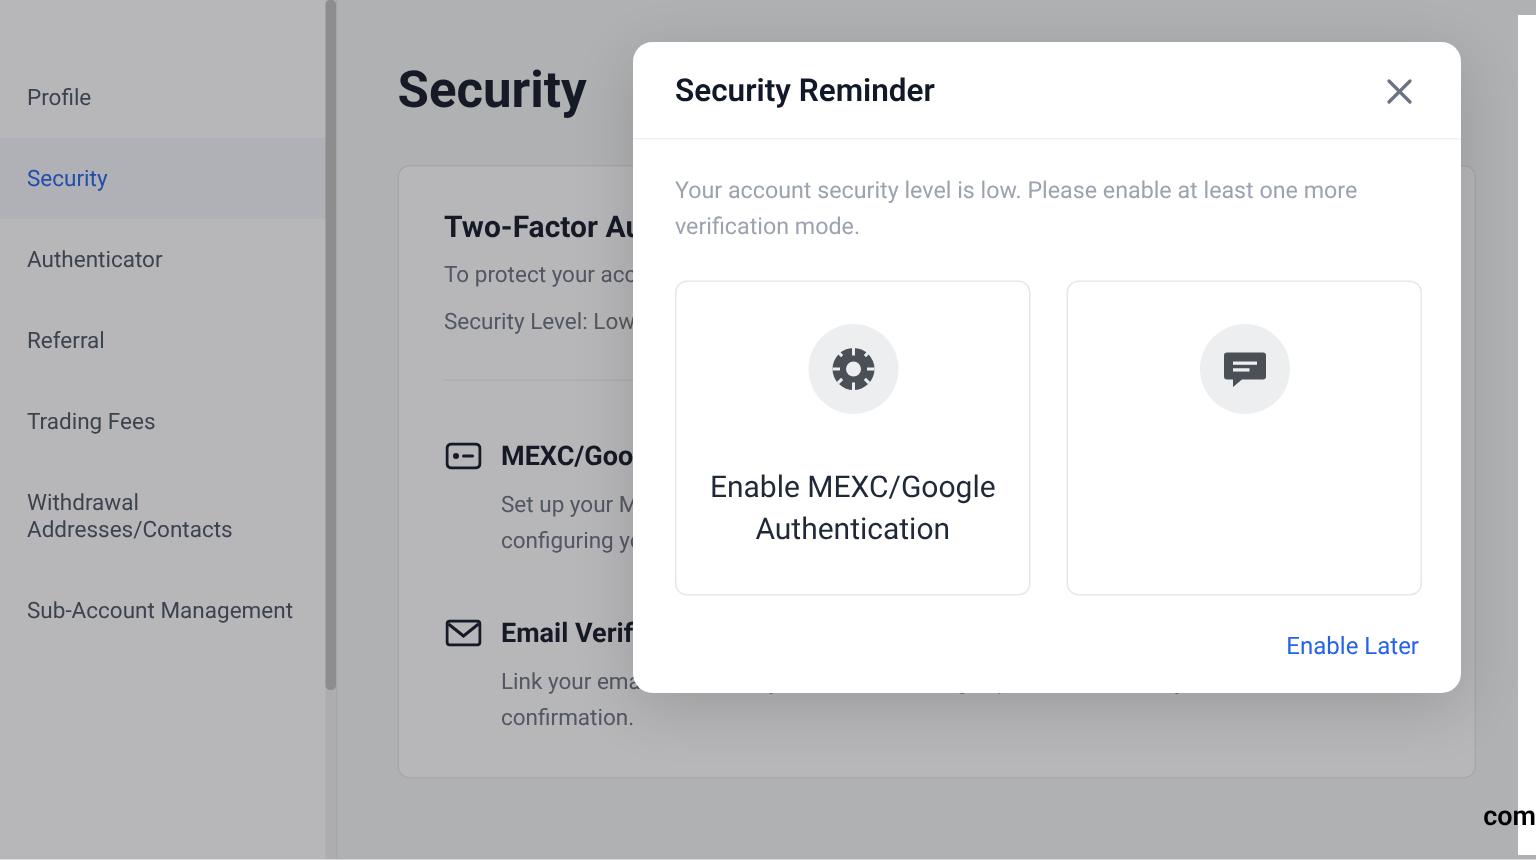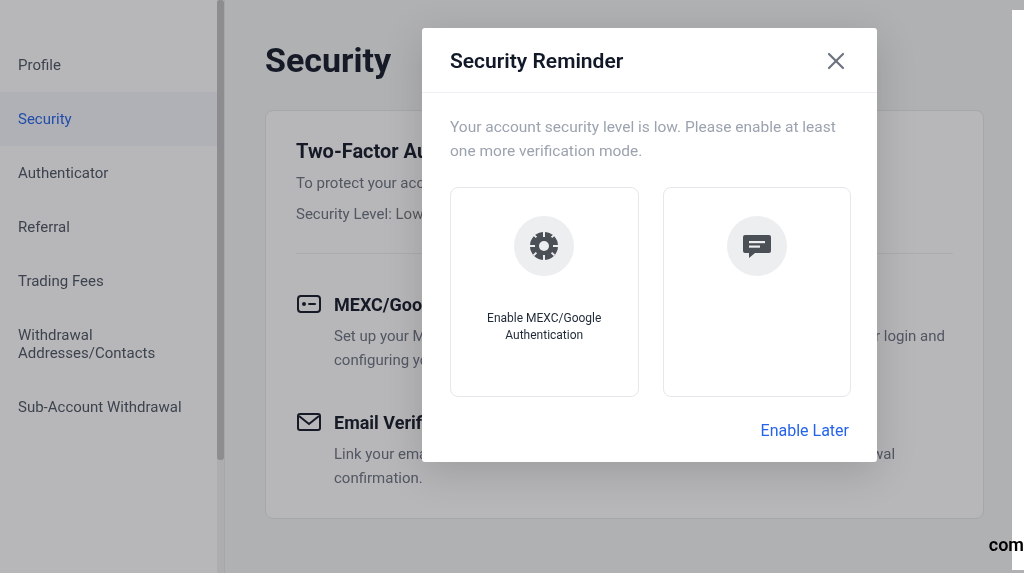--- a/index.html
+++ b/index.html
@@ -131,23 +131,23 @@
     inset: 0;
     background: rgba(30, 32, 38, 0.32);
     z-index: 10;
   }
 
   
   .modal {
     position: absolute;
     top: 28px;
     left: 422px;
-    width: 455px;
+    width: 552px;
     background: #ffffff;
-    border-radius: 3px;
+    border-radius: 13px;
     z-index: 20;
     box-shadow: 0 10px 40px rgba(0,0,0,0.15);
     display: flex;
     flex-direction: column;
   }
   .modal-header {
     display: flex;
     justify-content: space-between;
     align-items: center;
     padding: 20px 28px 18px 28px;
@@ -196,21 +196,21 @@
     width: 60px;
     height: 60px;
     border-radius: 50%;
     background: #edeef0;
     display: flex;
     align-items: center;
     justify-content: center;
     margin-bottom: 34px;
   }
   .option .opt-label {
-    font-size: 12px;
+    font-size: 20px;
     text-align: center;
     color: #1f2937;
     line-height: 1.4;
   }
   .modal-footer {
     padding: 14px 28px 22px 28px;
     display: flex;
     justify-content: flex-end;
   }
   .enable-later {
@@ -260,21 +260,21 @@
     <div class="sidebar-item">
       <span>Referral</span>
     </div>
     <div class="sidebar-item">
       <span>Trading Fees</span>
     </div>
     <div class="sidebar-item">
       <span>Withdrawal Addresses/Contacts</span>
     </div>
     <div class="sidebar-item">
-      <span>Sub-Account Withdrawal</span>
+      <span>Sub-Account Management</span>
     </div>
   </div>
 
   <div class="main">
     <h1 class="page-title">Security</h1>
 
     <div class="card">
       <h2>Two-Factor Authentication</h2>
       <p>To protect your account, we recommend enabling at least one 2FA.</p>
       <div class="sec-level">

